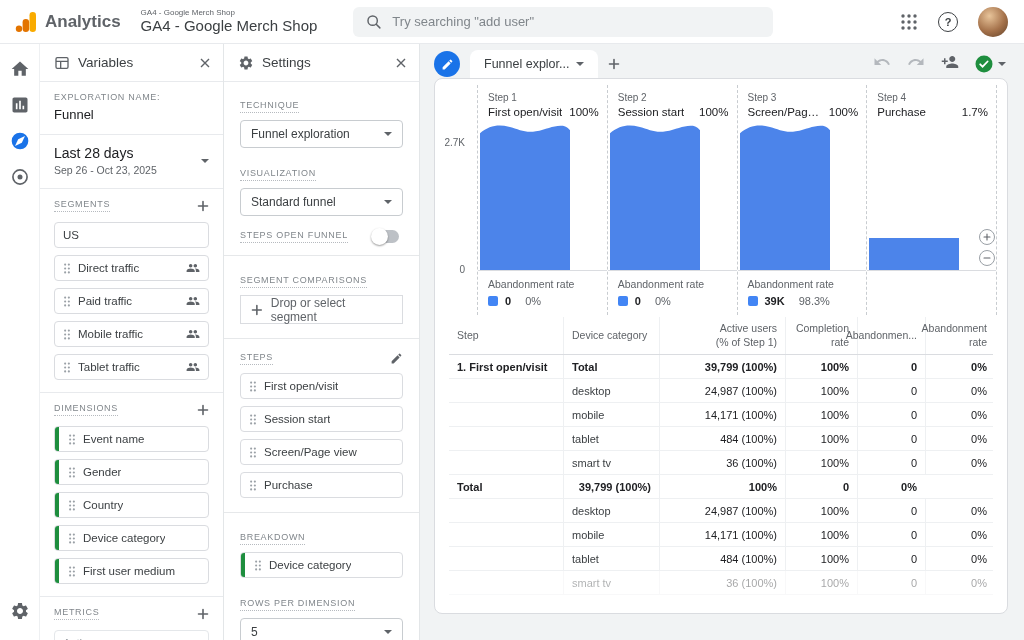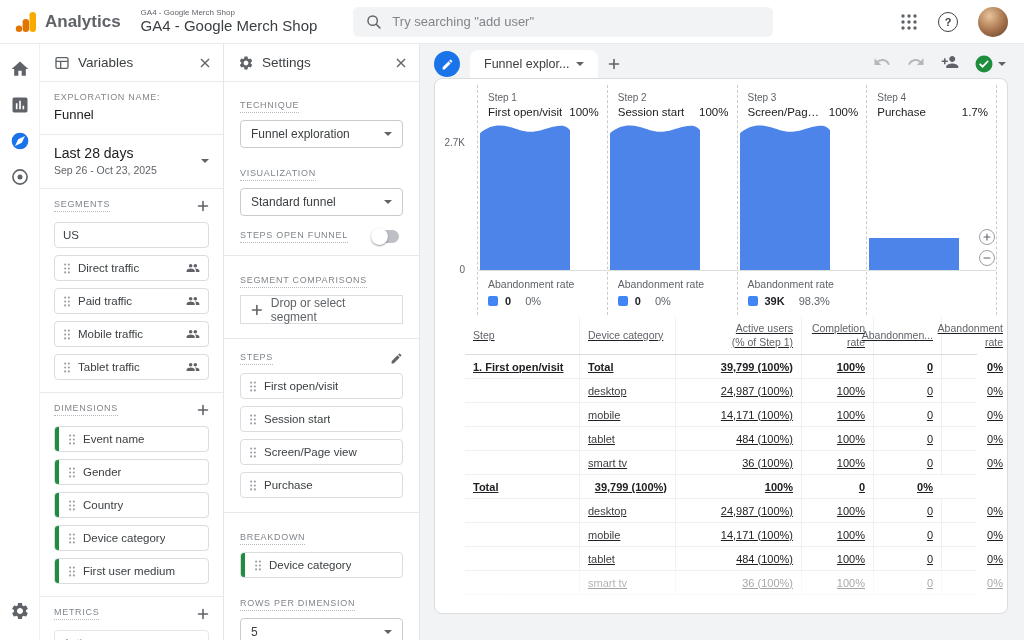--- a/index.html
+++ b/index.html
@@ -107,21 +107,21 @@
   .ab-label { font-size:10.5px; color:#5f6368; }
   .ab-vals { display:flex; align-items:center; gap:7px; margin-top:5px; }
   .ab-sq { width:10px; height:10px; border-radius:2px; background:var(--legend,#4285f4); }
   .ab-count { font-size:11px; font-weight:bold; color:#202124; }
   .ab-rate { font-size:11px; color:#5f6368; margin-left:7px; }
   .zoom { position:absolute; right:12px; top:150px; display:flex; flex-direction:column; gap:5px; }
   .zoom-btn { width:16px; height:16px; border-radius:50%; border:1px solid #9aa0a6; display:flex; align-items:center; justify-content:center; color:#5f6368; background:#fff; }
   .zoom-btn svg { width:8px; height:8px; }
 
   
-  .table { padding:2px 30px 0; flex:1; overflow:hidden;text-decoration:underline; }
+  .table { padding:2px 14px 0; flex:1; overflow:hidden; }
   .thead, .tr { display:grid; grid-template-columns:114px 96px 126px 72px 68px 70px; }
   .thead { height:38px; border-bottom:1px solid #dadce0; }
   .th { display:flex; flex-direction:column; justify-content:center; align-items:flex-end; text-align:right; font-size:10.5px; color:#5f6368; line-height:1.3; padding:0 8px; white-space:pre-line; }
   .th.left { align-items:flex-start; text-align:left; }
   .th + .th, .td + .td { border-left:1px solid #eef0f2; }
   .tr { height:24px; border-bottom:1px solid #eef0f2; }
   .td { display:flex; align-items:center; justify-content:flex-end; padding:0 8px; font-size:11px; color:#202124; white-space:nowrap; overflow:hidden; }
   .td.left { justify-content:flex-start; color:#3c4043; }
   .tr.total .td { font-weight:bold; color:#202124; }
   .tr.faded { opacity:.4; }

